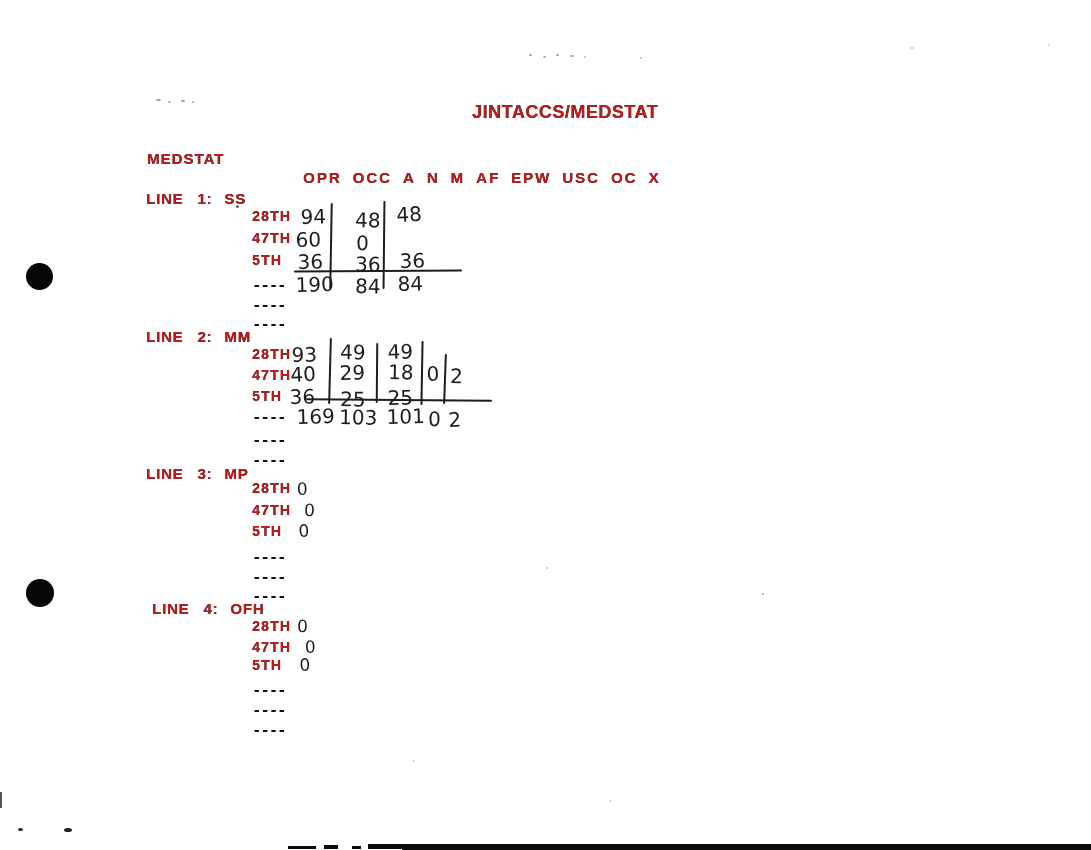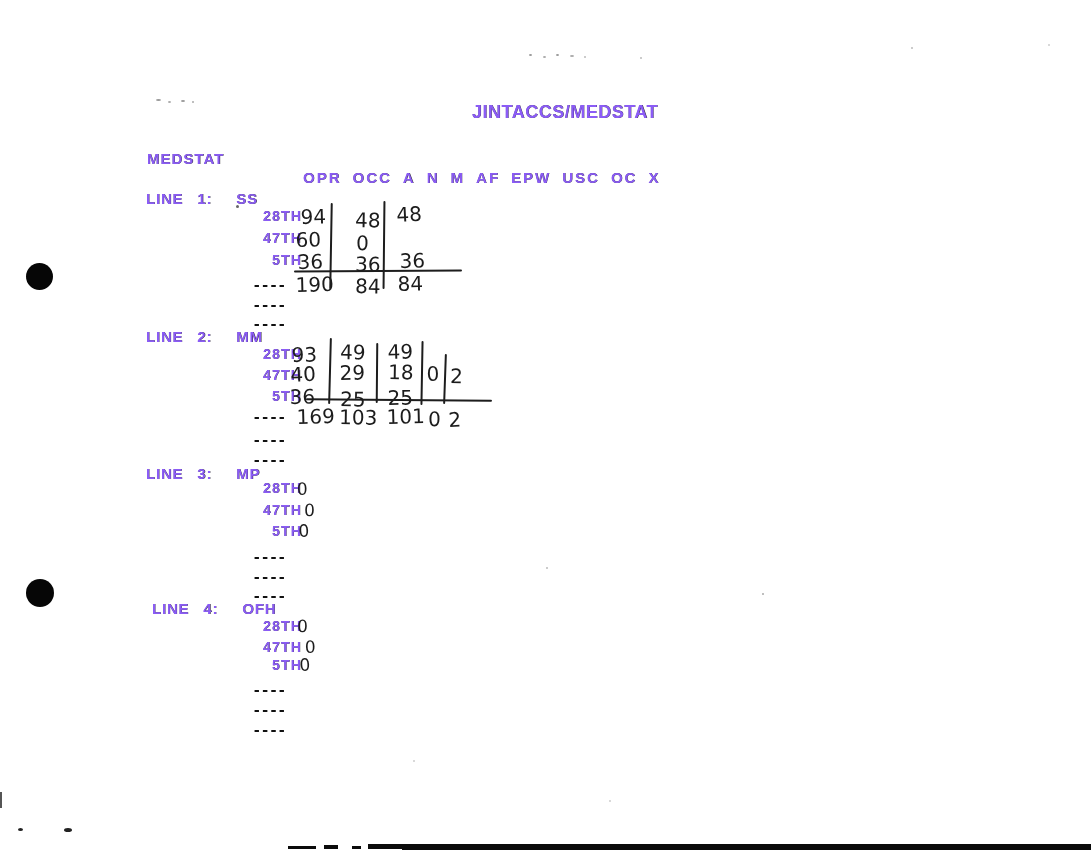--- a/index.html
+++ b/index.html
@@ -7,33 +7,33 @@
   body{
     width:1091px;height:850px;
     background:#ffffff;
     position:relative;
     overflow:hidden;
     font-family:"Liberation Sans", sans-serif;
   }
   .abs{position:absolute;}
   
   .printed{
-    color:#8b5cf6;
+    color:#b91c1c;
     font-weight:bold;
     text-shadow:0.3px 0.3px 0 #2a2a2a;
     white-space:nowrap;
   }
   .title{font-size:18px;letter-spacing:0.5px;}
   .report-name{font-size:15px;letter-spacing:1px;}
   .col-headers{display:flex;gap:11px;font-size:15px;letter-spacing:2px;}
   .line-header{font-size:15px;letter-spacing:0.8px;}
   .line-header .lbl{word-spacing:9px;}
-  .line-header .code{margin-left:24px;}
+  .line-header .code{margin-left:12px;}
   .unit-label{
-    width:50px;text-align:right;
+    width:50px;text-align:left;
     font-size:14px;letter-spacing:1.2px;
   }
   .dash-row{
     font-size:16px;letter-spacing:3px;
     color:#111;
   }
   
   .hw{
     font-family:"DejaVu Sans", sans-serif;
     font-size:20px;

